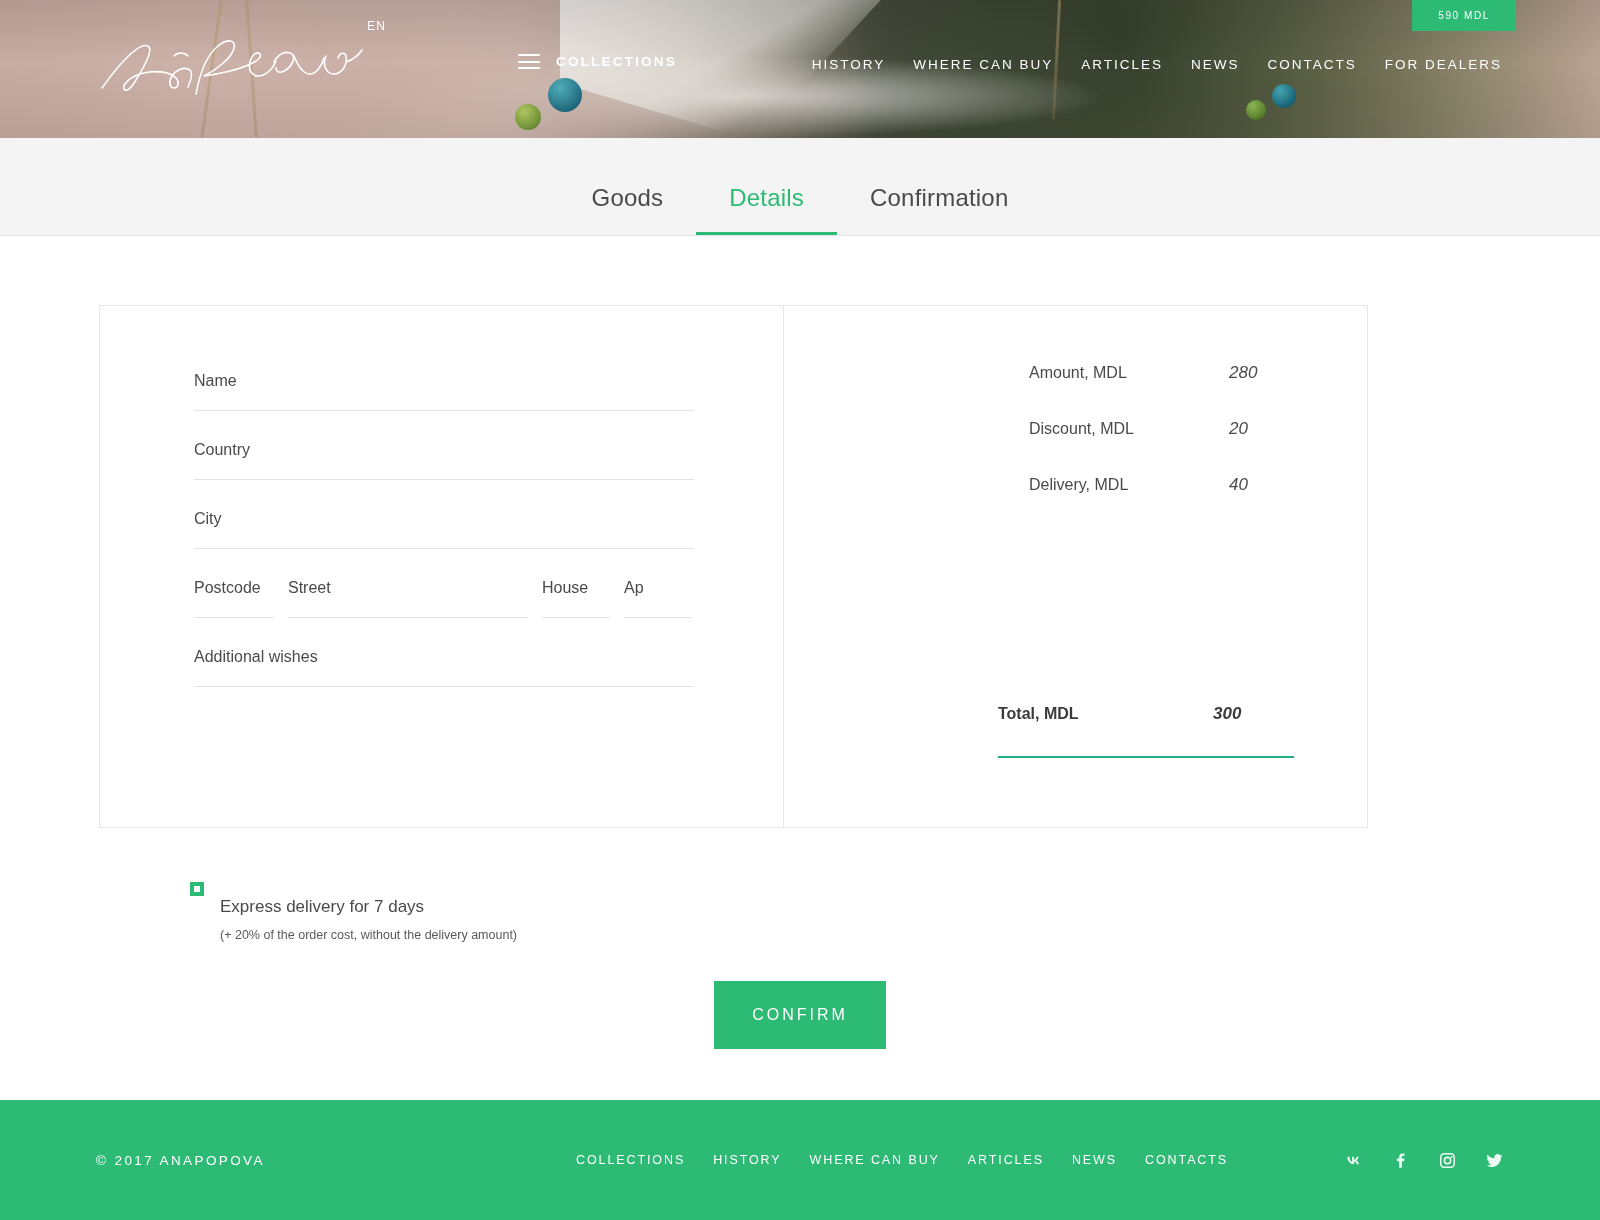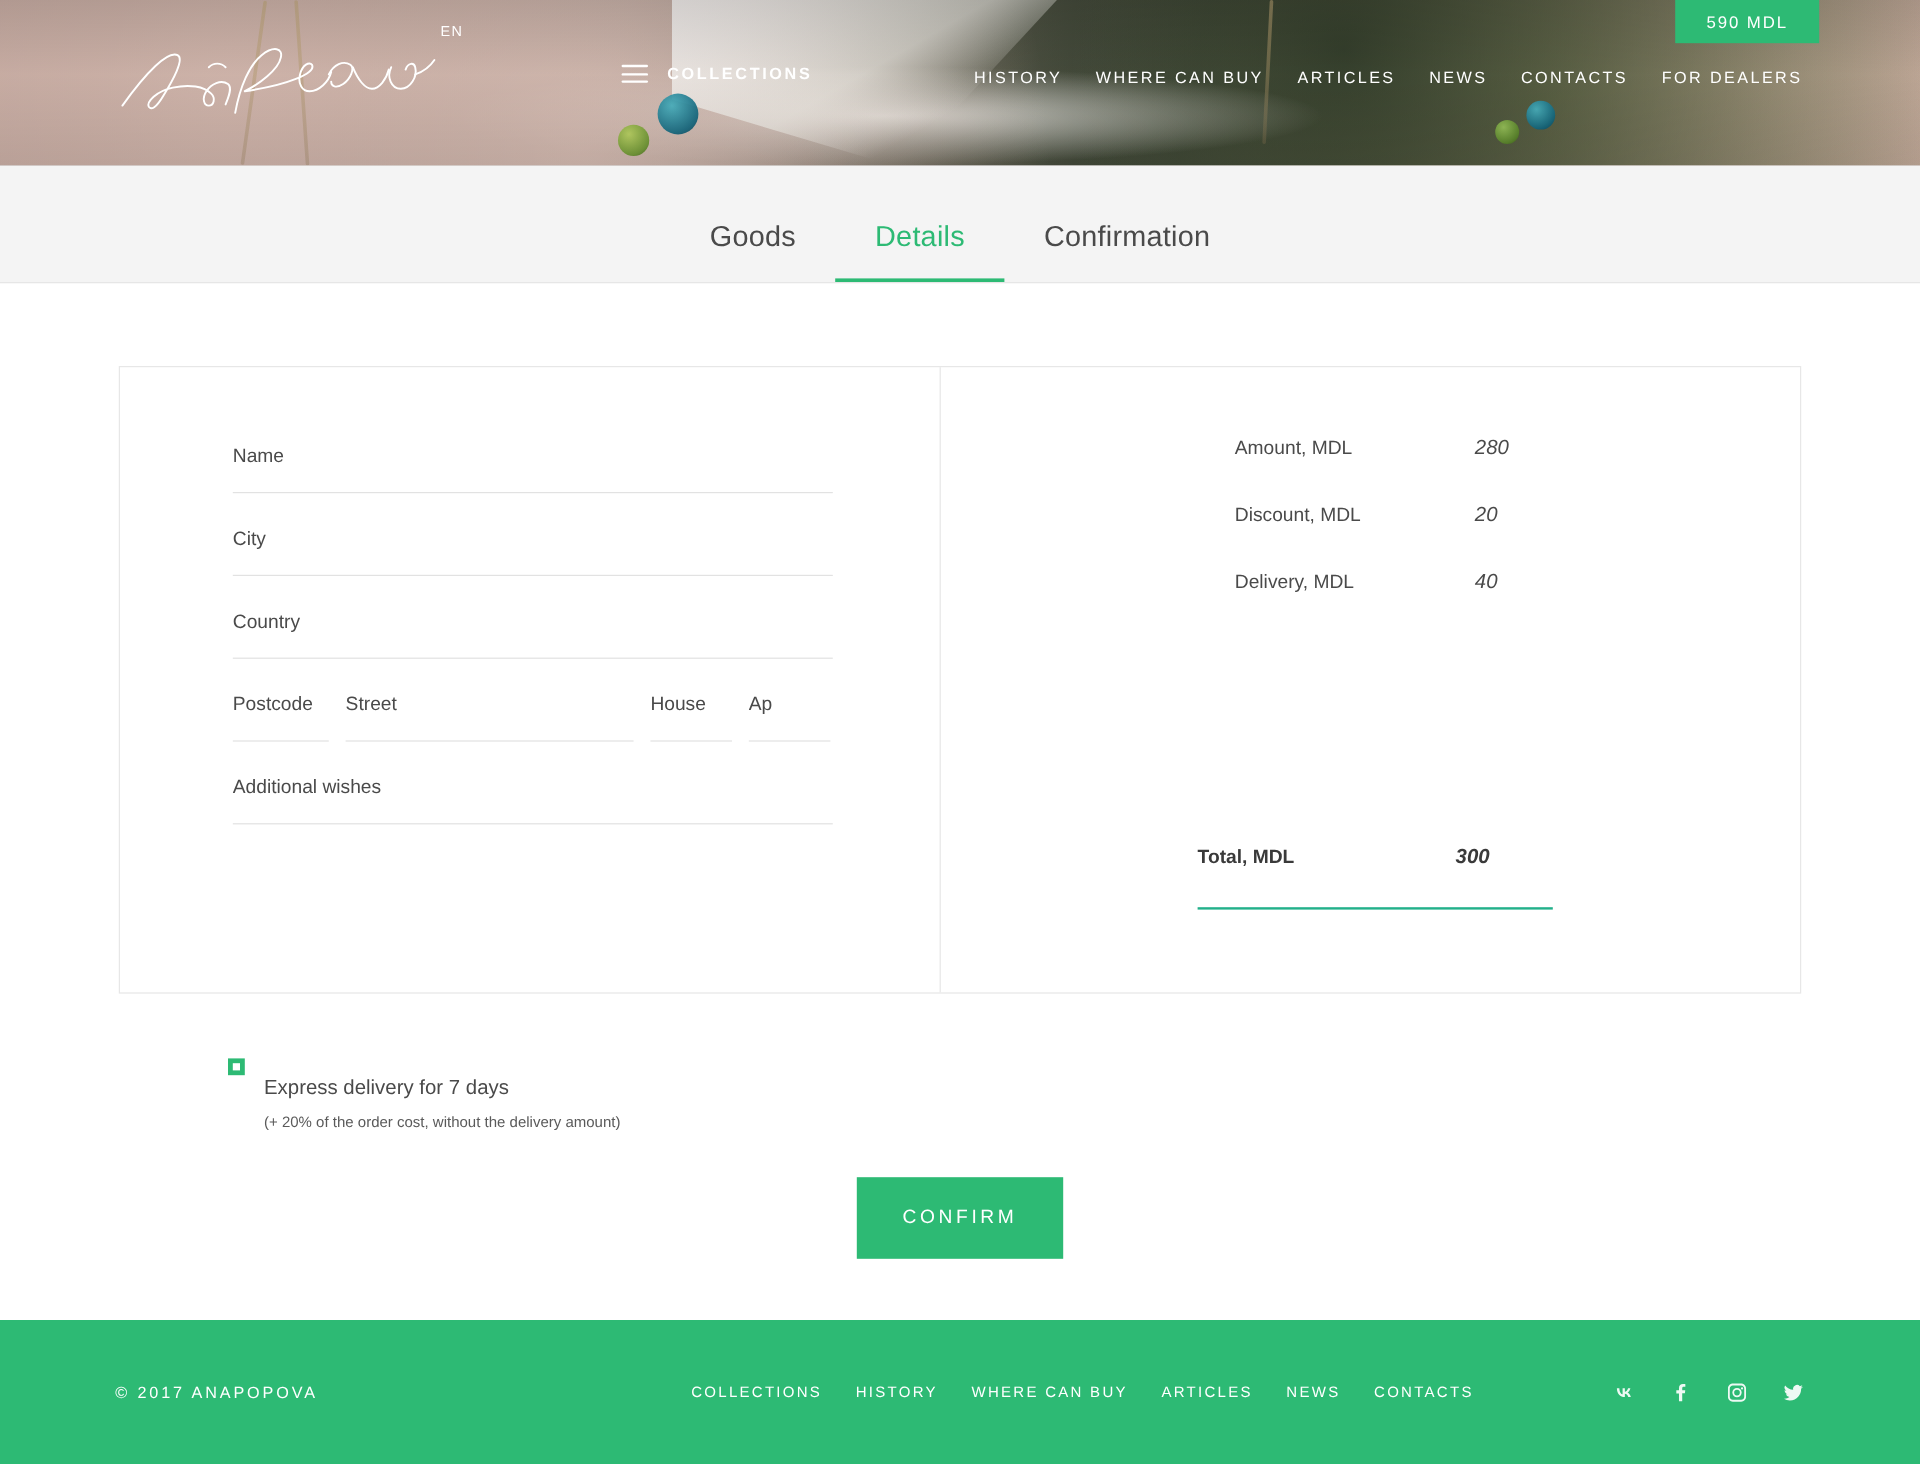--- a/index.html
+++ b/index.html
@@ -95,21 +95,21 @@
   }
   .main-nav a {
     color: #fff; font-size: 13.5px; letter-spacing: 2.0px;
     text-decoration: none; padding: 0 14px; white-space: nowrap;
   }
 
   .cart-badge {
     position: absolute; right: 84px; top: 0;
     background: #2dba74; color: #fff;
     padding: 10px 26px;
-    font-size: 14px; letter-spacing: 1.6px;
+    font-size: 10px; letter-spacing: 1.6px;
     cursor: pointer;
   }
 
   
   .tabsbar {
     position: relative;
     width: 1600px; height: 98px;
     background: #f4f4f4;
     border-bottom: 1px solid #e6e6e6;
     display: flex; align-items: flex-end; justify-content: center;
@@ -122,21 +122,21 @@
     border-bottom: 3px solid transparent;
     letter-spacing: 0.2px;
   }
   .tab.active { color: #2dba74; border-bottom-color: #2dba74; }
 
   
   .content { position: relative; width: 1600px; }
 
   .order-panel {
     position: absolute; left: 99px; top: 69px;
-    width: 1402px; height: 523px;
+    width: 1269px; height: 523px;
     border: 1px solid #e7e7e7;
     background: #fff;
     display: flex;
   }
   .panel-left { width: 684px; border-right: 1px solid #e7e7e7; position: relative; }
   .panel-right { flex: 1; position: relative; }
 
   .form { position: absolute; left: 94px; top: 57px; width: 500px; }
   .field { position: relative; margin-bottom: 21px; }
   .field input {
@@ -296,25 +296,25 @@
 
     <div class="panel-left">
       <div class="form">
 
         <div class="field">
           <input type="text" placeholder="Name" style="">
         </div>
 
 
         <div class="field">
+          <input type="text" placeholder="Country" style="">
+        </div>
+
+        <div class="field">
           <input type="text" placeholder="City" style="">
-        </div>
-
-        <div class="field">
-          <input type="text" placeholder="Country" style="">
         </div>
 
         <div class="field-row">
           <div class="field f-postcode">
             <input type="text" placeholder="Postcode" style="">
           </div>
           <div class="field f-street">
             <input type="text" placeholder="Street" style="">
           </div>
           <div class="field f-house">

